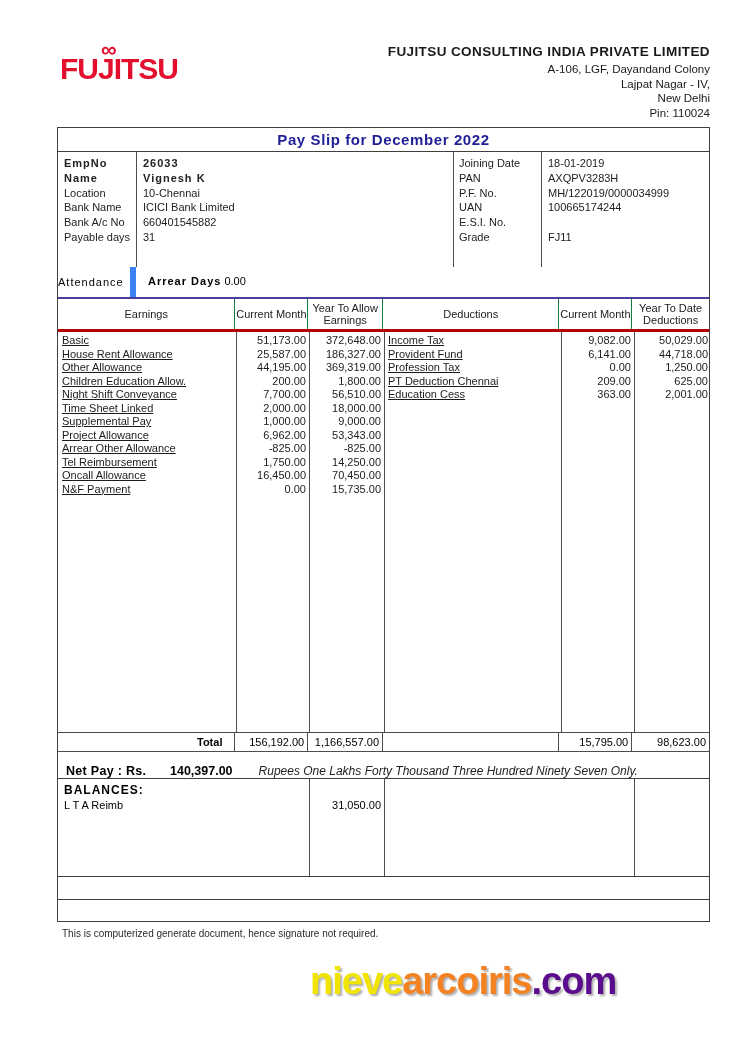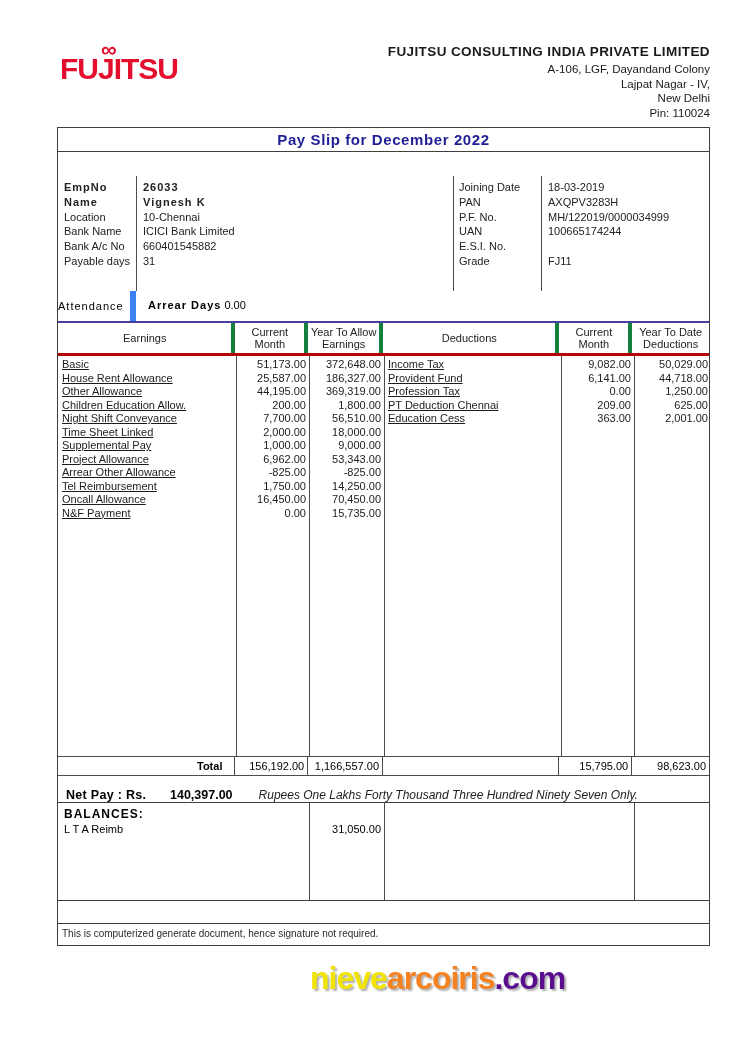--- a/index.html
+++ b/index.html
@@ -12,40 +12,40 @@
   .logo-inf { position:absolute; left:41px; top:-15px; font-size:22px; font-weight:bold; }
   .company { position:absolute; right:36px; top:44px; text-align:right; color:#1a1a1a; }
   .company-name { font-size:13.5px; font-weight:bold; letter-spacing:0.4px; margin-bottom:3px; }
   .addr-line { font-size:11.5px; line-height:14.5px; }
 
   
   .doc { position:absolute; left:57px; top:127px; width:653px; border:1px solid #3f3f3f; background:#fff; }
   .title-row { height:24px; border-bottom:1px solid #3f3f3f; text-align:center; }
   .title-row span { font-size:15px; font-weight:bold; color:#1f1f96; letter-spacing:0.6px; line-height:23px; }
 
-  .emp-box { position:relative; height:115px;margin-top:24px; }
+  .emp-box { position:relative; height:115px; }
   .vline { position:absolute; top:0; bottom:0; width:1px; background:#4d4d4d; }
   .emp-list { position:absolute; top:5px; }
   .emp-left { left:0; width:395px; }
   .emp-right { left:395px; width:258px; }
   .drow { display:flex; height:14.8px; font-size:11px; color:#222; }
   .emp-left .drow:nth-child(-n+2) { font-weight:bold; letter-spacing:1px; }
   .dlabel { padding-left:6px; }
   .emp-left .dlabel { width:78px; }
   .emp-right .dlabel { width:88px; }
   .dvalue { padding-left:7px; }
 
   .att-row { display:flex; height:30px; position:relative; }
   .att-label { width:78px; border-right:6px solid #3b82f6; font-size:11px; font-weight:normal; letter-spacing:1px; line-height:30px; }
   .att-content { padding-left:12px; font-size:11px; line-height:28px; }
   .att-field { font-weight:bold; letter-spacing:1px; }
 
   
   .thead { display:flex; border-top:2px solid #4a3f9f; border-bottom:3px solid #b30505; }
-  .th { font-size:11px; color:#222; text-align:center; display:flex; align-items:center; justify-content:center; height:30px; border-right:4px solid #15803d; line-height:12px; }
+  .th { font-size:11px; color:#222; text-align:center; display:flex; align-items:center; justify-content:center; height:30px; border-right:1px solid #15803d; line-height:12px; }
   .th:last-child { border-right:none; }
   .w178{width:178px}.w73{width:73px}.w75{width:75px}.w177{width:177px}.w77{width:77px}
   .tbody { position:relative; height:400px; }
   .rows-earn { position:absolute; left:0; top:2px; width:326px; }
   .rows-ded { position:absolute; left:326px; top:2px; width:327px; }
   .trow { display:flex; height:13.5px; font-size:11px; color:#1c1c1c; }
   .c { overflow:hidden; white-space:nowrap; }
   .lab { padding-left:4px;text-decoration:underline; }
   .num { text-align:right; padding-right:3px; }
 
@@ -66,21 +66,21 @@
   .brow { display:flex; height:14px; font-size:11px; }
   .blabel { width:251px; padding-left:6px; }
   .bvalue { width:75px; text-align:right; padding-right:3px; }
 
   .empty-row1 { height:23px; border-bottom:1px solid #3f3f3f; }
   .empty-row2 { height:21px; }
 
   .footer-note { position:absolute; left:62px; top:928px; font-size:10px; color:#2b2b2b; }
 
   
-  .watermark { position:absolute; left:310px; top:960px; font-size:32px; font-weight:bold; letter-spacing:-1px; white-space:nowrap; text-shadow:2px 2px 2px rgba(110,110,110,0.55); }
+  .watermark { position:absolute; left:310px; top:960px; font-size:38px; font-weight:bold; letter-spacing:-1px; white-space:nowrap; text-shadow:2px 2px 2px rgba(110,110,110,0.55); }
 </style>
 </head>
 <body>
 
 <div class="page">
 
   <div class="logo">
     <span class="logo-inf">∞</span>
     <span class="logo-text">FUJITSU</span>
   </div>
@@ -134,21 +134,21 @@
   </div>
 
   <div class="drow">
     <div class="dlabel">Payable days</div>
     <div class="dvalue">31</div>
   </div>
 </div>
       <div class="emp-list emp-right">
   <div class="drow">
     <div class="dlabel">Joining Date</div>
-    <div class="dvalue">18-03-2019</div>
+    <div class="dvalue">18-01-2019</div>
   </div>
 
   <div class="drow">
     <div class="dlabel">PAN</div>
     <div class="dvalue">AXQPV3283H</div>
   </div>
 
   <div class="drow">
     <div class="dlabel">P.F. No.</div>
     <div class="dvalue">MH/122019/0000034999</div>

